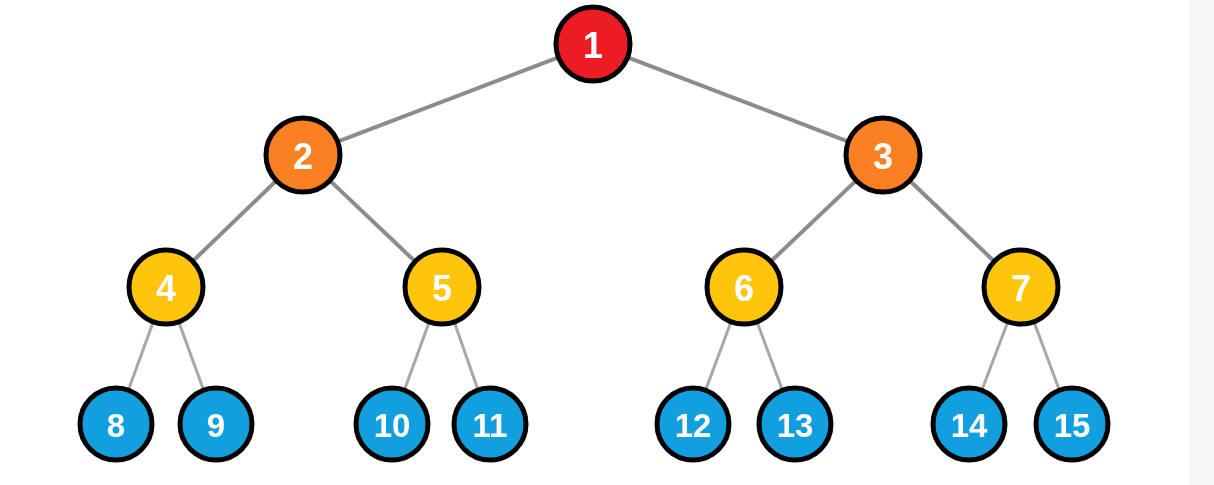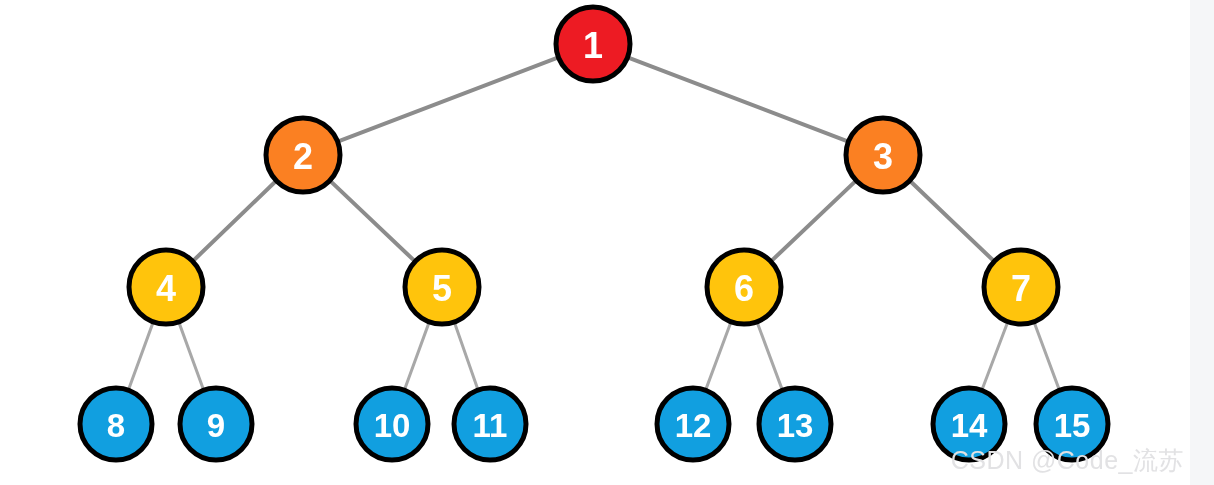--- a/index.html
+++ b/index.html
@@ -130,15 +130,14 @@
         </g>
         <g>
           <circle cx="1072" cy="424" r="36" fill="#119fe0" stroke="#000000" stroke-width="5"></circle>
           <text class="node-label" x="1072" y="425" font-size="33" fill="#ffffff">15</text>
         </g>
       </g>
   </svg>
 
   <div class="right-gutter"></div>
 
-  <div class="watermark">CSDN @Code_流苏</div>
 
 </div>
 
 </body></html>

